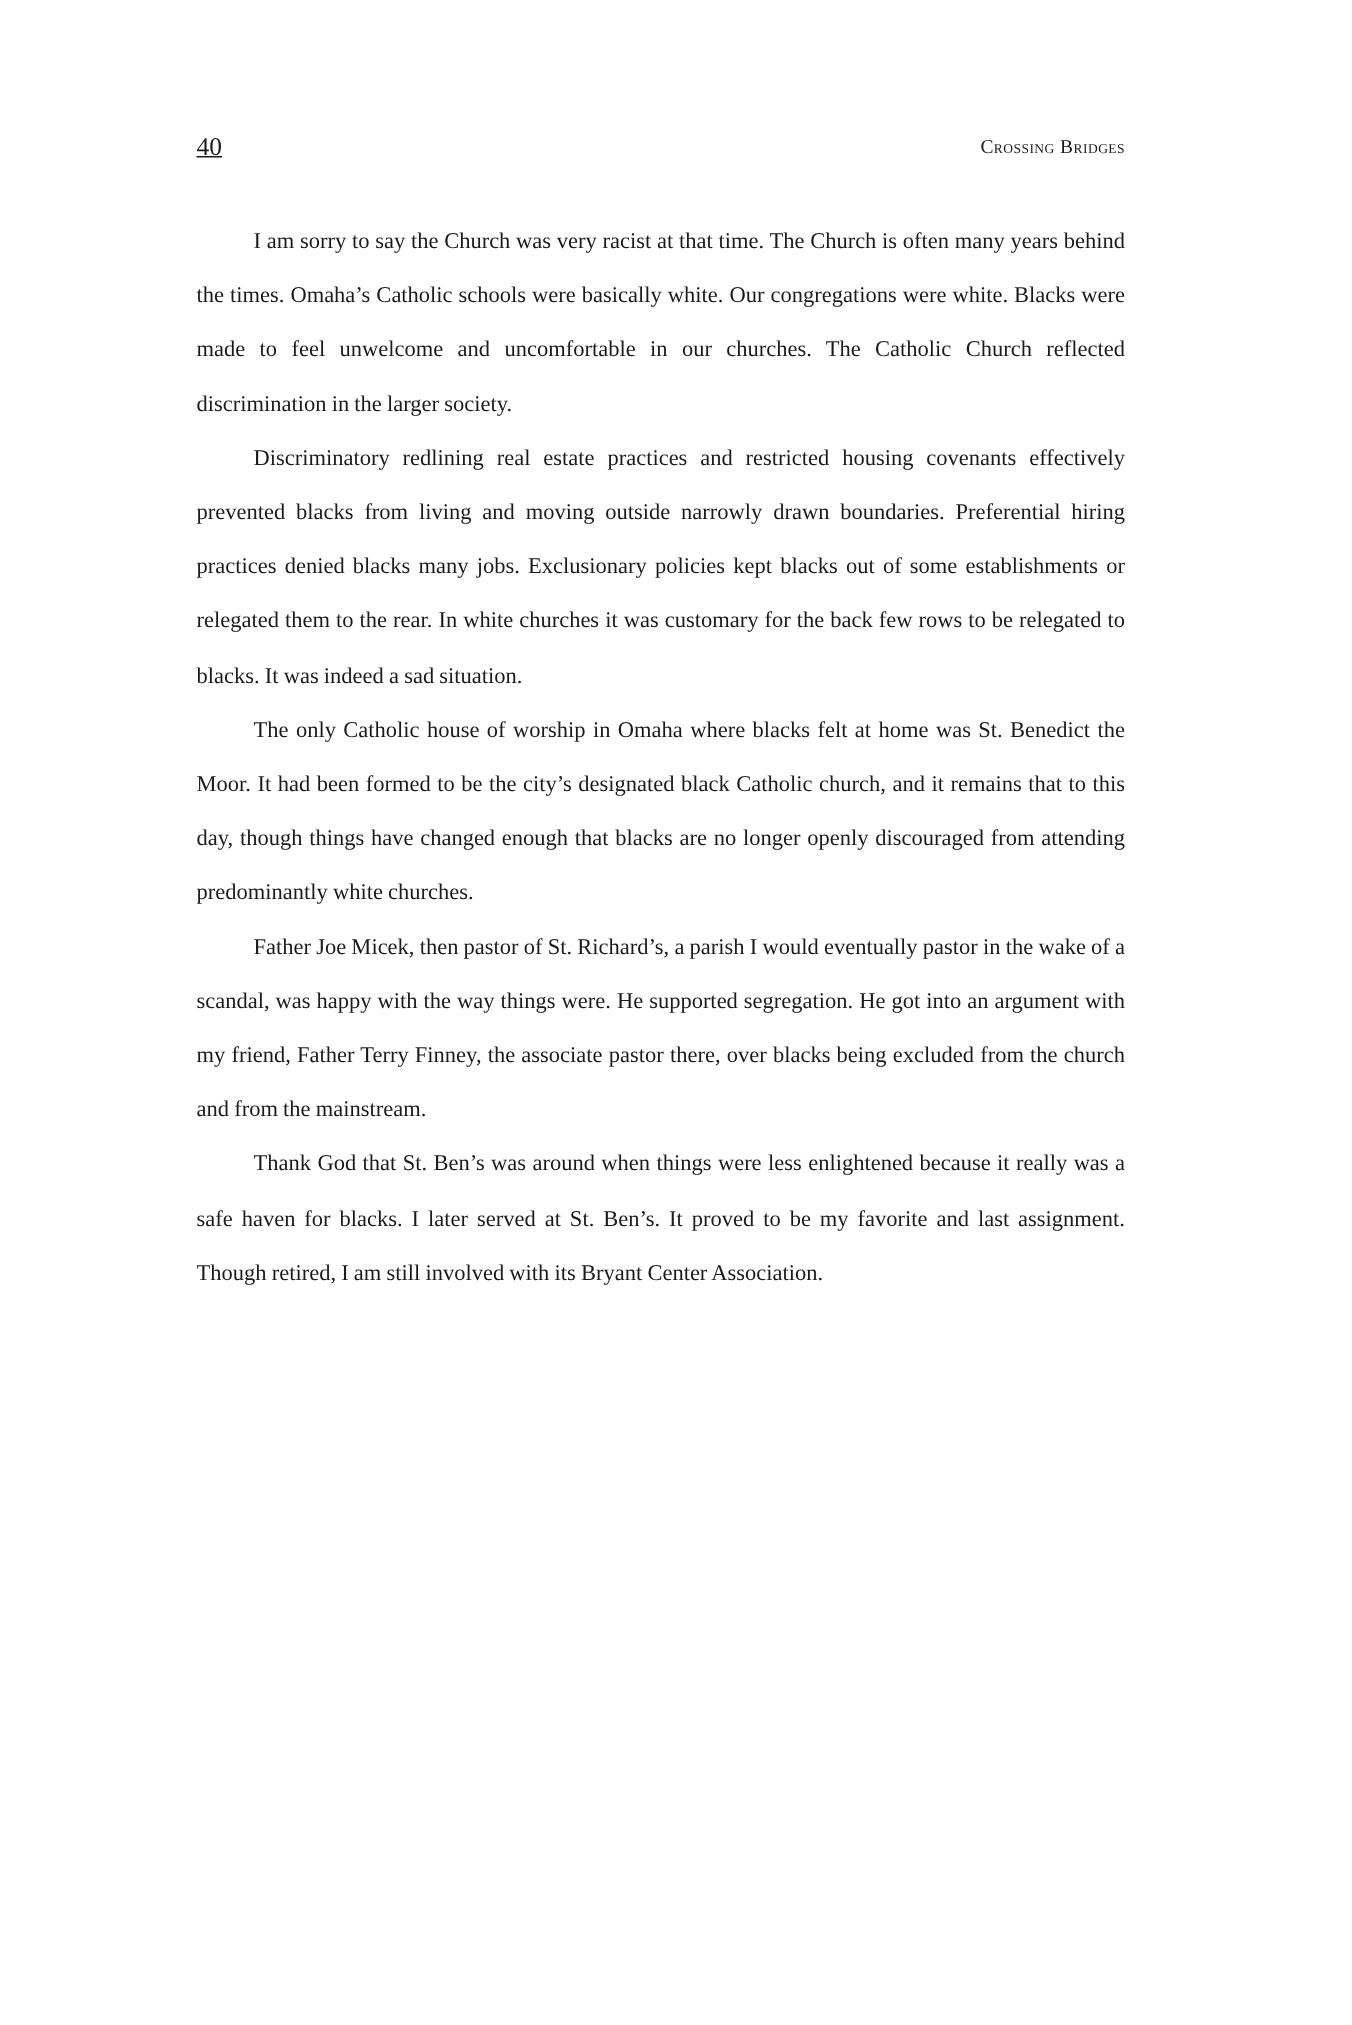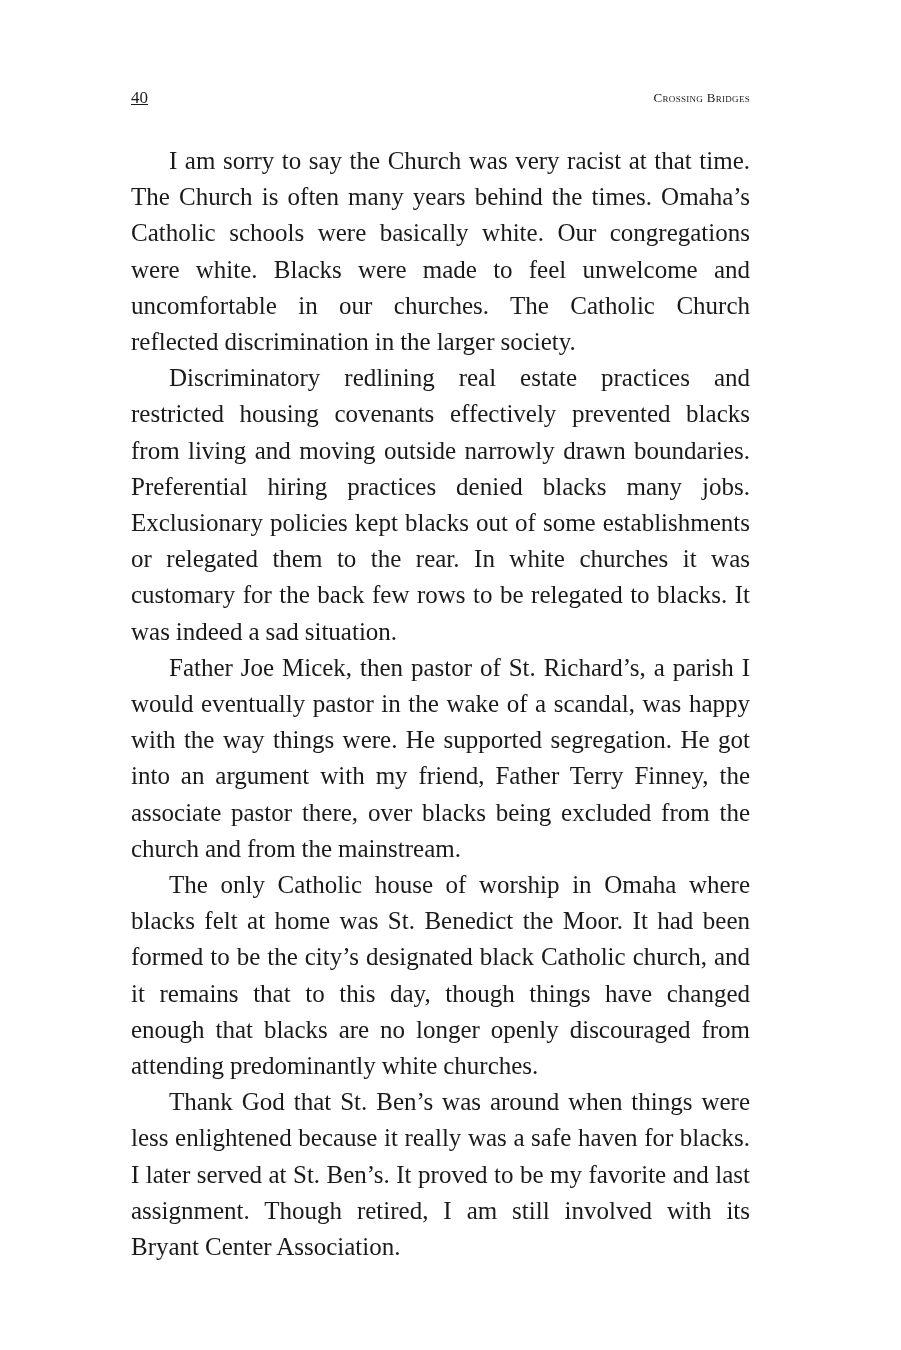--- a/index.html
+++ b/index.html
@@ -42,35 +42,35 @@
       letter-spacing: 0.3px;
     }
     .text-block {
       position: absolute;
       top: 143px;
       left: 131px;
       width: 619px;
     }
     .para {
       margin: 0;
-      font-size: 25px;
+      font-size: 15px;
       line-height: 36.2px;
       text-align: justify;
       text-indent: 38px;
       hyphens: none;
       word-spacing: -0.3px;
     }
   </style>
 </head>
 <body>
 
 <div class="running-head">
   <span class="page-number">40</span>
   <span class="book-title">Crossing Bridges</span>
 </div>
 
 <div class="text-block">
   <p class="para">I am sorry to say the Church was very racist at that time. The Church is often many years behind the times. Omaha’s Catholic schools were basically white. Our congregations were white. Blacks were made to feel unwelcome and uncomfortable in our churches. The Catholic Church reflected discrimination in the larger society.</p>
   <p class="para">Discriminatory redlining real estate practices and restricted housing covenants effectively prevented blacks from living and moving outside narrowly drawn boundaries. Preferential hiring practices denied blacks many jobs. Exclusionary policies kept blacks out of some establishments or relegated them to the rear. In white churches it was customary for the back few rows to be relegated to blacks. It was indeed a sad situation.</p>
+  <p class="para">The only Catholic house of worship in Omaha where blacks felt at home was St. Benedict the Moor. It had been formed to be the city’s designated black Catholic church, and it remains that to this day, though things have changed enough that blacks are no longer openly discouraged from attending predominantly white churches.</p>
   <p class="para">Father Joe Micek, then pastor of St. Richard’s, a parish I would eventually pastor in the wake of a scandal, was happy with the way things were. He supported segregation. He got into an argument with my friend, Father Terry Finney, the associate pastor there, over blacks being excluded from the church and from the mainstream.</p>
-  <p class="para">The only Catholic house of worship in Omaha where blacks felt at home was St. Benedict the Moor. It had been formed to be the city’s designated black Catholic church, and it remains that to this day, though things have changed enough that blacks are no longer openly discouraged from attending predominantly white churches.</p>
   <p class="para">Thank God that St. Ben’s was around when things were less enlightened because it really was a safe haven for blacks. I later served at St. Ben’s. It proved to be my favorite and last assignment. Though retired, I am still involved with its Bryant Center Association.</p>
 </div>
 
 </body></html>

